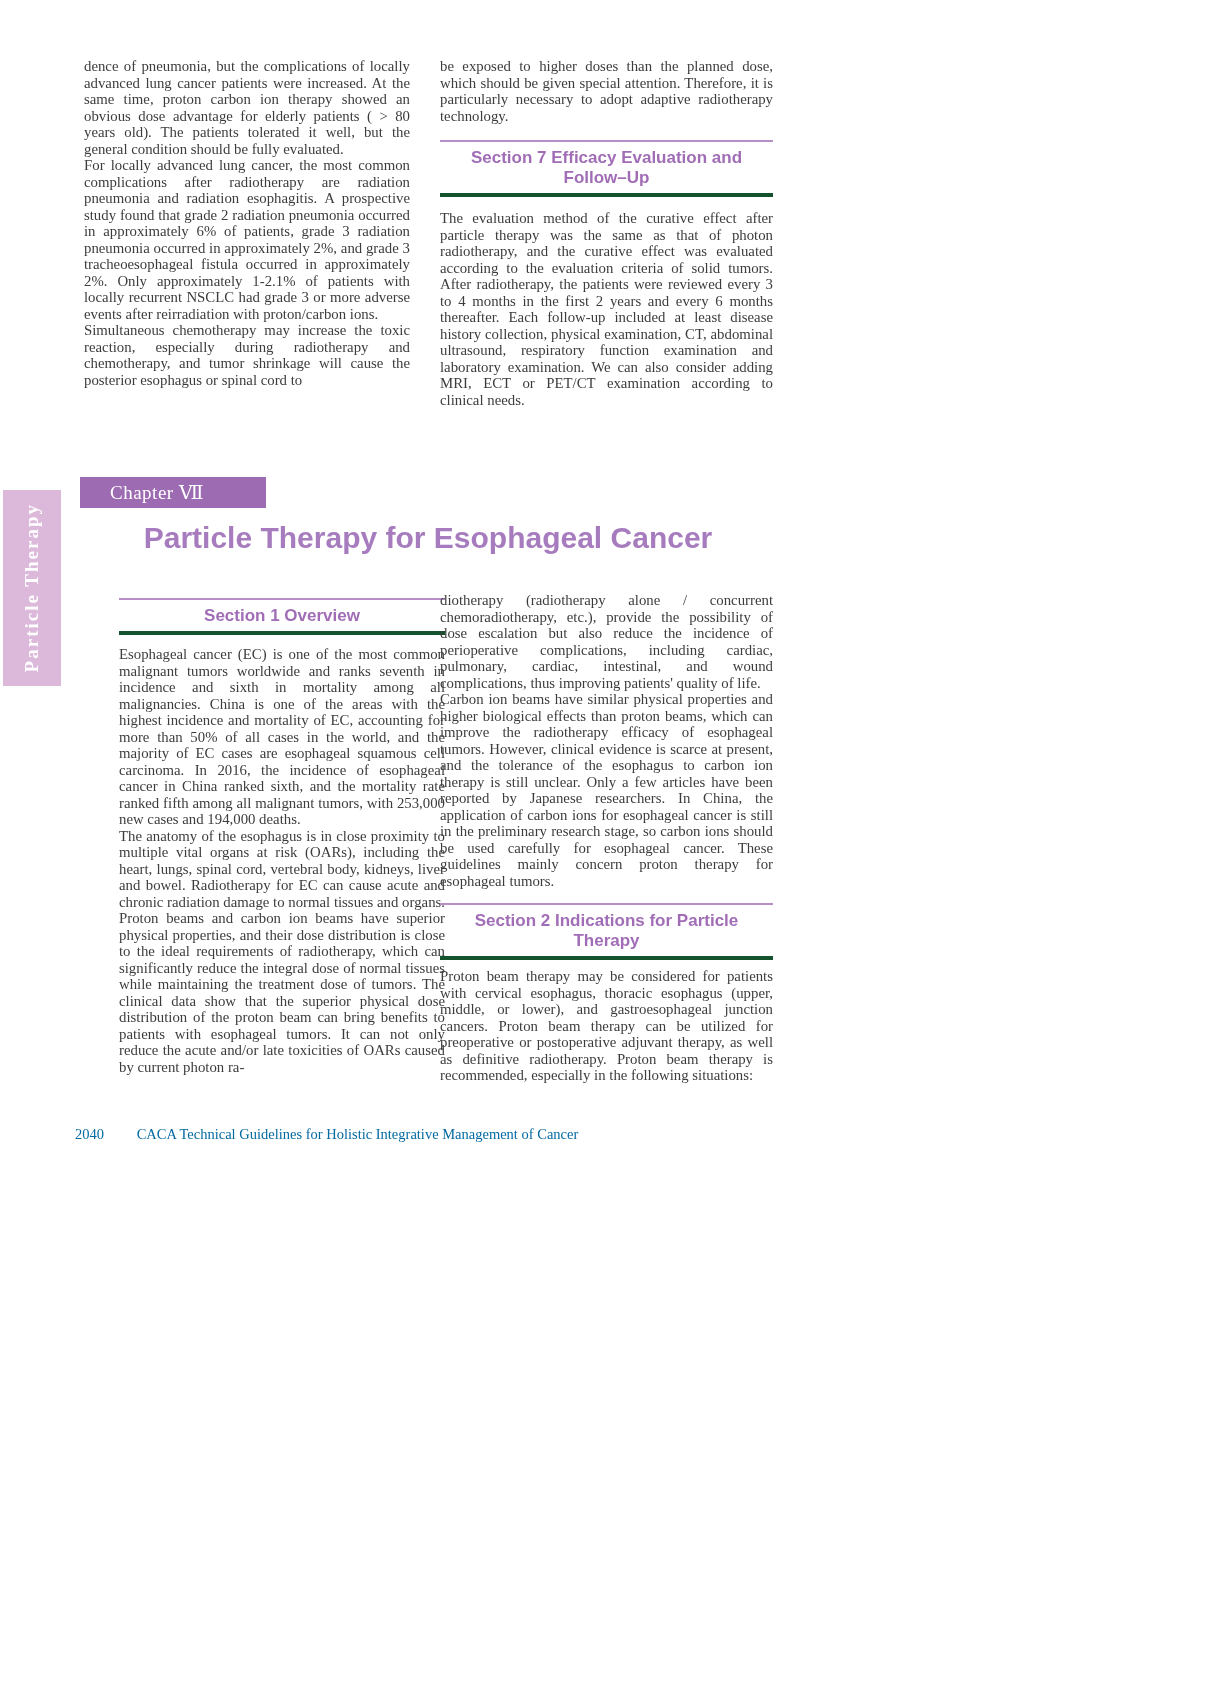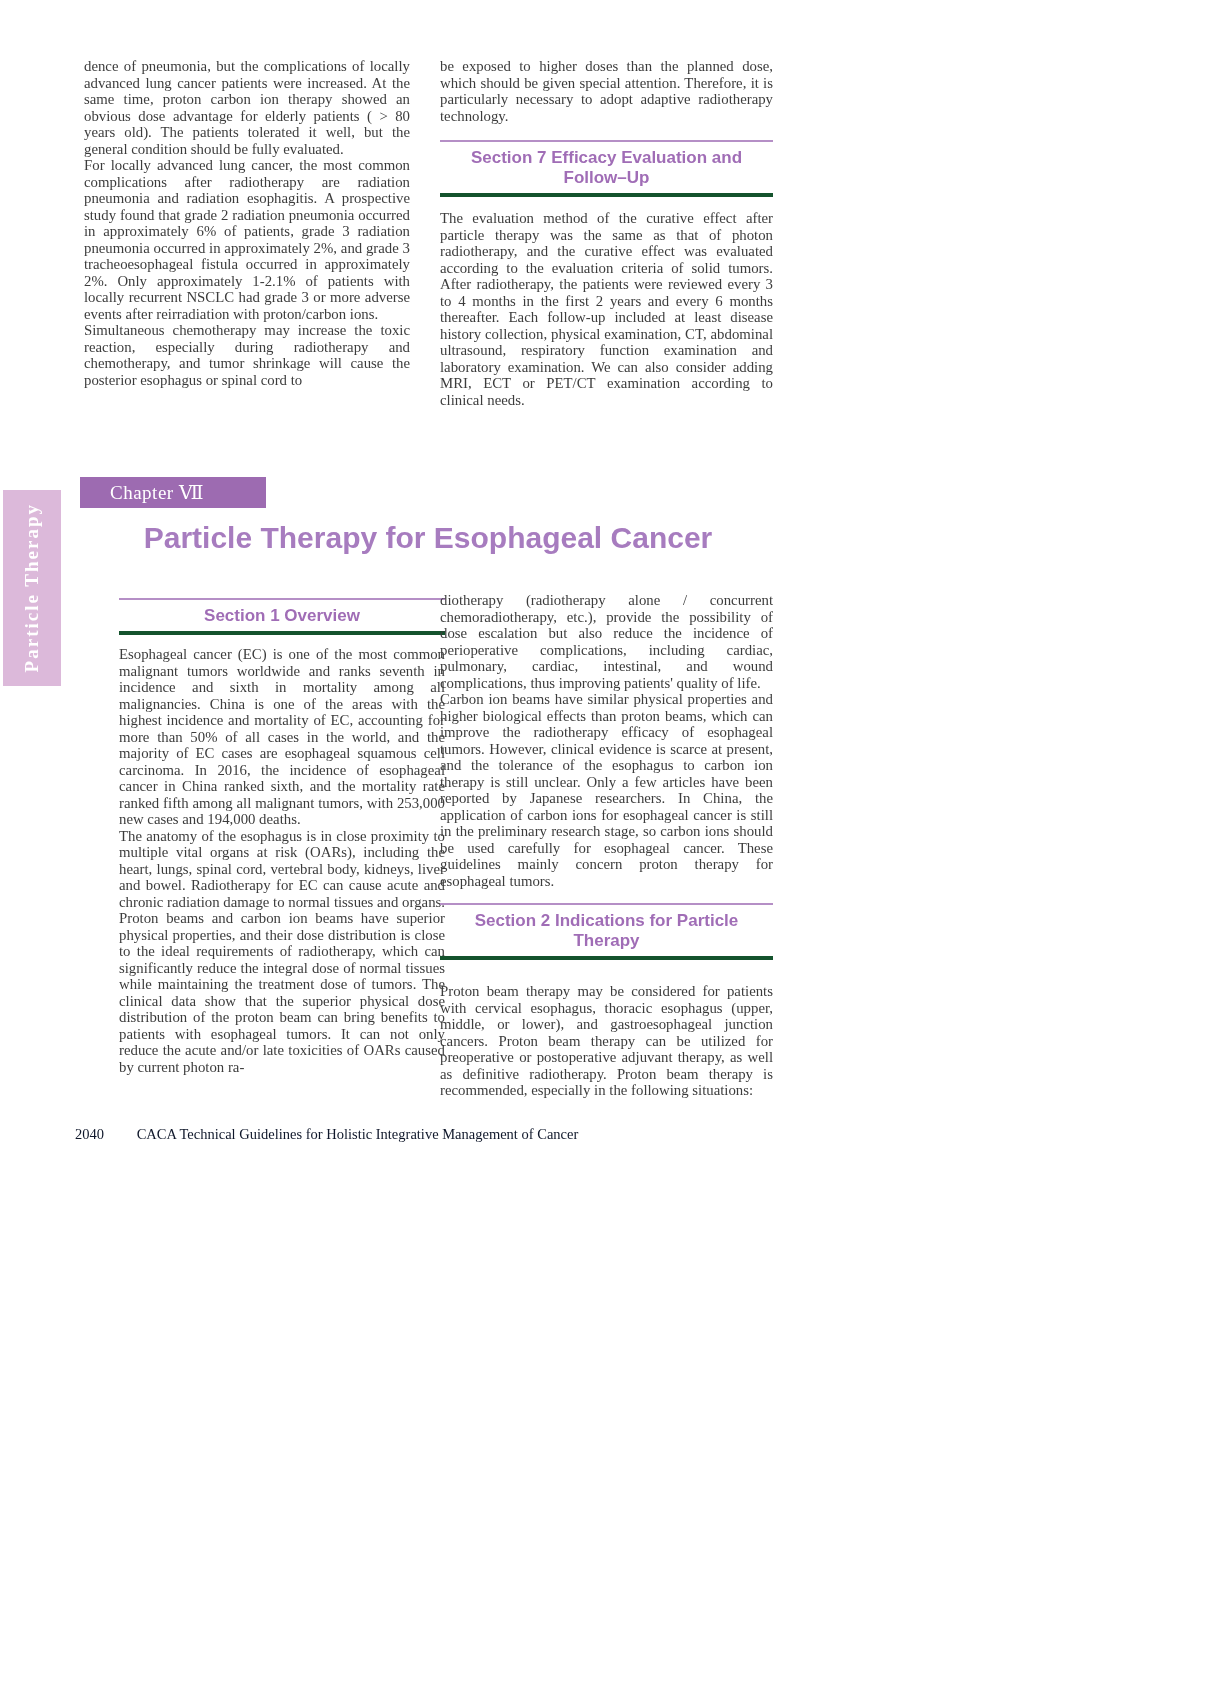--- a/index.html
+++ b/index.html
@@ -10,33 +10,33 @@
   .col p{margin:0;padding:0;}
   .top-left{left:84px;top:58px;width:326px;}
   .top-right{left:440px;top:58px;width:333px;}
   .main-left{left:75px;top:598px;width:326px;margin-left:44px;}
   .main-right{left:440px;top:592px;width:333px;}
   .sec-heading{font-family:"Liberation Sans","DejaVu Sans",sans-serif;font-weight:700;
         font-size:17px;line-height:20px;color:#a06db6;text-align:center;
         border-top:2px solid #b58fc6;border-bottom:4px solid #14532d;padding:6px 2px 5px;}
   .top-right .sec-heading{margin:16px 0 13px;}
   .main-left .sec-heading{margin:0 0 11px;}
-  .main-right .sec-heading{margin:14px 0 23px;}
+  .main-right .sec-heading{margin:14px 0 8px;}
   .chapter-box{left:80px;top:477px;width:186px;height:31px;background:#9d6bb1;color:#ffffff;
         font-size:19px;line-height:31px;padding-left:30px;box-sizing:border-box;
         font-family:"Liberation Serif","DejaVu Serif",serif;letter-spacing:0.5px;}
   .chapter-title{left:75px;top:517px;width:698px;margin:4px;text-align:center;
         font-family:"Liberation Sans","DejaVu Sans",sans-serif;font-weight:700;
         font-size:30px;color:#a77cbf;}
   .tab{left:3px;top:490px;width:58px;height:196px;background:#dcb9da;
         display:flex;align-items:center;justify-content:center;}
   .tab-label{writing-mode:vertical-rl;transform:rotate(180deg);color:#ffffff;
         font-family:"Liberation Serif","DejaVu Serif",serif;font-weight:700;
         font-size:19px;letter-spacing:2px;white-space:nowrap;}
-  .footer{left:75px;top:1126px;width:720px;font-size:14.5px;color:#0f172a;}
+  .footer{left:75px;top:1126px;width:720px;font-size:14.5px;color:#0369a1;}
   .pagenum{display:inline-block;width:58px;}
 </style>
 </head>
 <body>
 
 <div class="page">
 
   <div class="tab abs">
     <span class="tab-label">Particle Therapy</span>
   </div>

